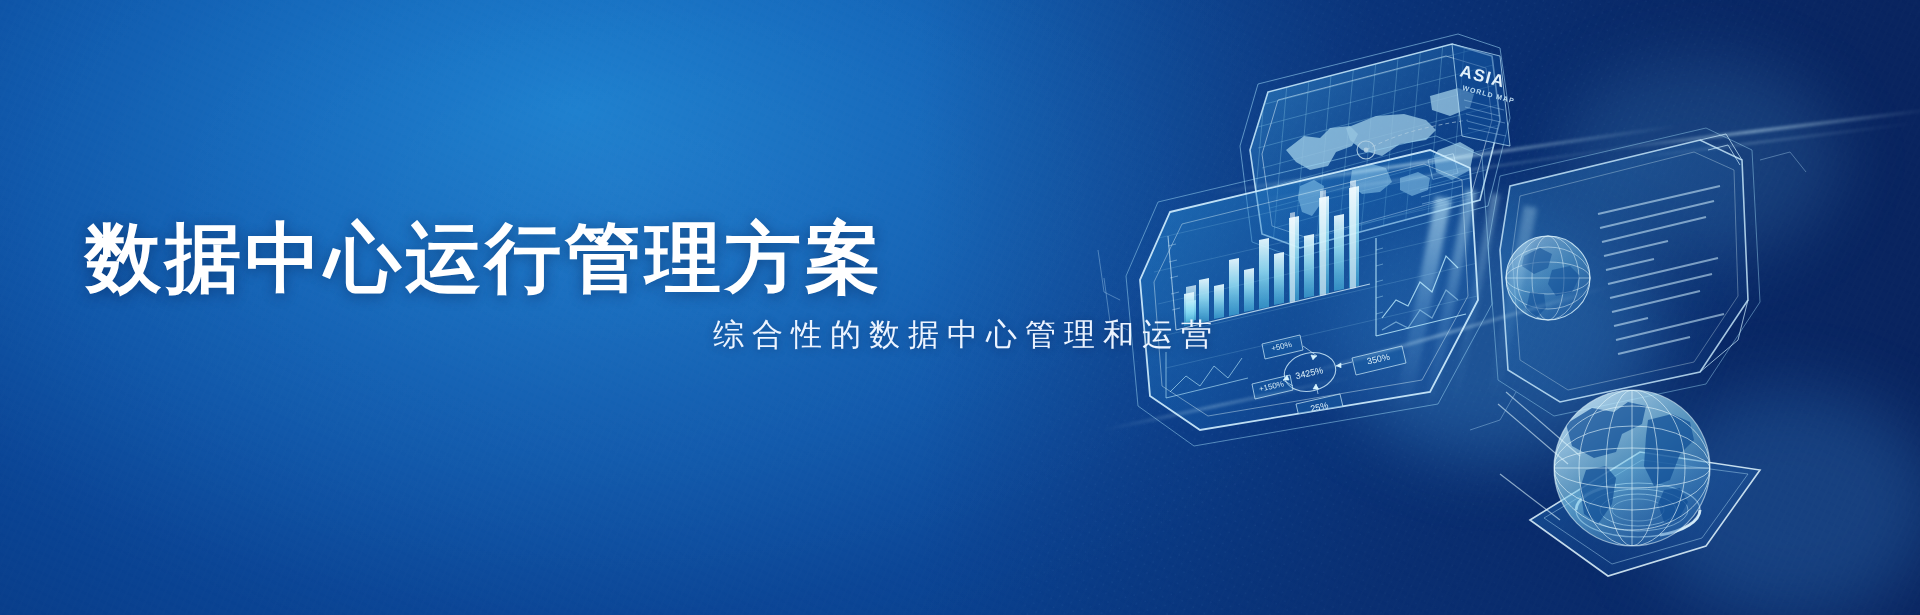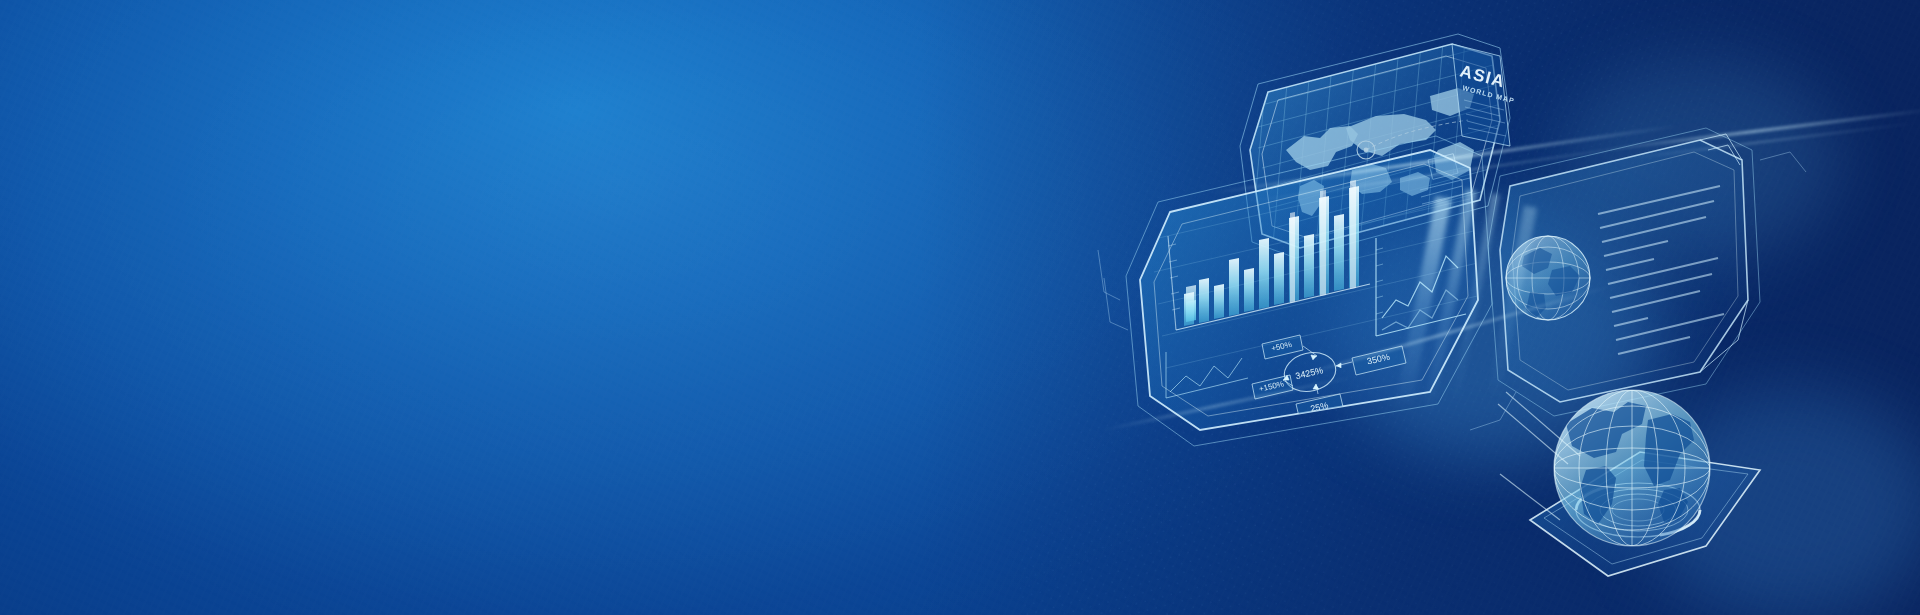--- a/index.html
+++ b/index.html
@@ -449,15 +449,17 @@
   <div class="beam beam-4"></div>
 
   <div class="streak streak-a"></div>
   <div class="streak streak-b"></div>
   <div class="streak streak-c"></div>
   <div class="streak streak-d"></div>
   <div class="streak streak-e"></div>
   <div class="streak streak-f"></div>
 
   <div class="text-block">
+    <div class="hero-title">数据中心运行管理方案</div>
+    <div class="hero-sub">综合性的数据中心管理和运营</div>
   </div>
 
 </div>
 
 </body></html>

